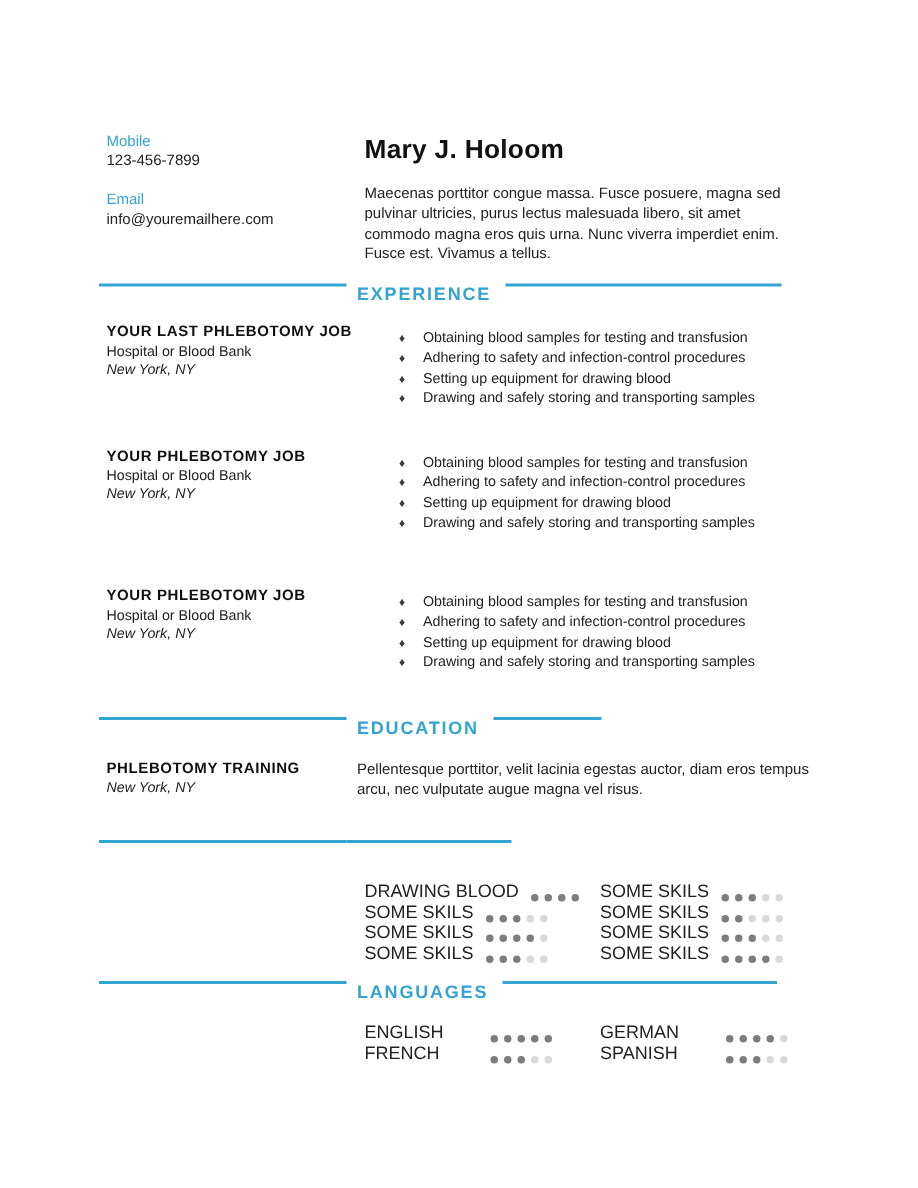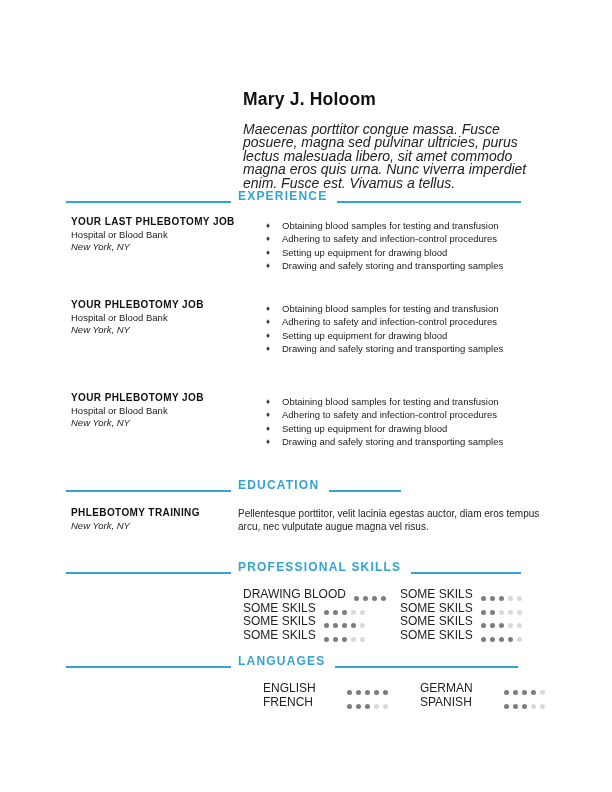--- a/index.html
+++ b/index.html
@@ -14,23 +14,23 @@
   .page{
     position:relative;width:612px;height:792px;background:#ffffff;overflow:hidden;
     font-family:"Liberation Sans","DejaVu Sans",sans-serif;color:var(--text);
   }
   
   .contact{position:absolute;left:71px;top:88px;font-size:10px;line-height:13px;}
   .contact .grp2{margin-top:13px;}
   .c-label{color:var(--accent);}
   
   .name{position:absolute;left:243px;top:89px;font-size:17.5px;font-weight:bold;color:#111;letter-spacing:0.2px;}
-  .summary{position:absolute;left:243px;top:123px;width:292px;font-size:14px;line-height:13.4px;font-style:italic;}
-  
-  .sec-head{position:absolute;left:66px;display:flex;align-items:flex-end;height:14px;}
+  .summary{position:absolute;left:243px;top:123px;width:292px;font-size:10px;line-height:13.4px;}
+  
+  .sec-head{position:absolute;left:66px;display:flex;align-items:flex-start;height:14px;}
   .rule{height:2px;background:var(--accent);}
   .rule-l{width:165px;}
   .sec-title{color:var(--accent);font-size:12px;font-weight:bold;letter-spacing:1.2px;margin:0 10px 0 7px;white-space:nowrap;}
   .rr-exp{width:184px;}
   .rr-edu{width:72px;}
   .rr-skl{width:110px;}
   .rr-lng{width:183px;}
   .sec-exp{top:189px;}
   .sec-edu{top:478px;}
   .sec-skl{top:560px;}
@@ -47,36 +47,46 @@
   .job-loc{font-size:9.5px;line-height:12.5px;font-style:italic;}
   ul.blist{margin:0;padding:0;list-style:none;}
   ul.blist li{position:relative;padding-left:39px;font-size:9.5px;line-height:13.4px;}
   ul.blist .blt{position:absolute;left:23px;top:0;font-size:8px;color:#3a3a3a;}
   
   .edu-row{position:absolute;left:71px;top:507px;display:flex;align-items:flex-start;}
   .edu-desc{margin-left:2px;width:308px;font-size:10px;line-height:13px;}
   
   .grid{position:absolute;left:243px;display:flex;}
   .grid-skills{top:588px;}
-  .grid-langs{top:682px;margin-left:20px;}
+  .grid-langs{top:682px;}
   .gcol{display:flex;flex-direction:column;}
   .gcol1{width:157px;}
   .skill-row{display:flex;align-items:flex-end;height:13.4px;font-size:12px;white-space:nowrap;}
   .skill-label{min-width:62px;}
   .grid-langs .skill-label{min-width:76px;}
   .dots{display:inline-flex;align-items:center;margin-left:8px;}
   .dot{width:5px;height:5px;border-radius:50%;margin-right:4px;display:inline-block;}
   .dot.f{background:var(--dot-f);}
   .dot.e{background:var(--dot-e);}
 </style>
 </head>
 <body>
 
 <div class="page">
 
+  <div class="contact">
+    <div class="grp1">
+      <div class="c-label">Mobile</div>
+      <div class="c-value">123-456-7899</div>
+    </div>
+    <div class="grp2">
+      <div class="c-label">Email</div>
+      <div class="c-value">info@youremailhere.com</div>
+    </div>
+  </div>
 
   <div class="name">Mary J. Holoom</div>
   <div class="summary">Maecenas porttitor congue massa. Fusce posuere, magna sed pulvinar ultricies, purus lectus malesuada libero, sit amet commodo magna eros quis urna. Nunc viverra imperdiet enim. Fusce est. Vivamus a tellus.</div>
 
   <div class="sec-head sec-exp">
     <div class="rule rule-l"></div>
     <div class="sec-title">EXPERIENCE</div>
     <div class="rule rr-exp"></div>
   </div>
 
@@ -137,21 +147,20 @@
   <div class="edu-row">
     <div class="xleft">
       <div class="job-title">PHLEBOTOMY TRAINING</div>
       <div class="job-loc">New York, NY</div>
     </div>
     <div class="edu-desc">Pellentesque porttitor, velit lacinia egestas auctor, diam eros tempus arcu, nec vulputate augue magna vel risus.</div>
   </div>
 
   <div class="sec-head sec-skl">
     <div class="rule rule-l"></div>
-    <div class="sec-title">PROFESSIONAL SKILLS</div>
     <div class="rule rr-skl"></div>
   </div>
 
   <div class="grid grid-skills">
     <div class="gcol gcol1">
         <div class="skill-row">
           <span class="skill-label">DRAWING BLOOD</span>
           <span class="dots">
             <span class="dot f"></span>
             <span class="dot f"></span>

